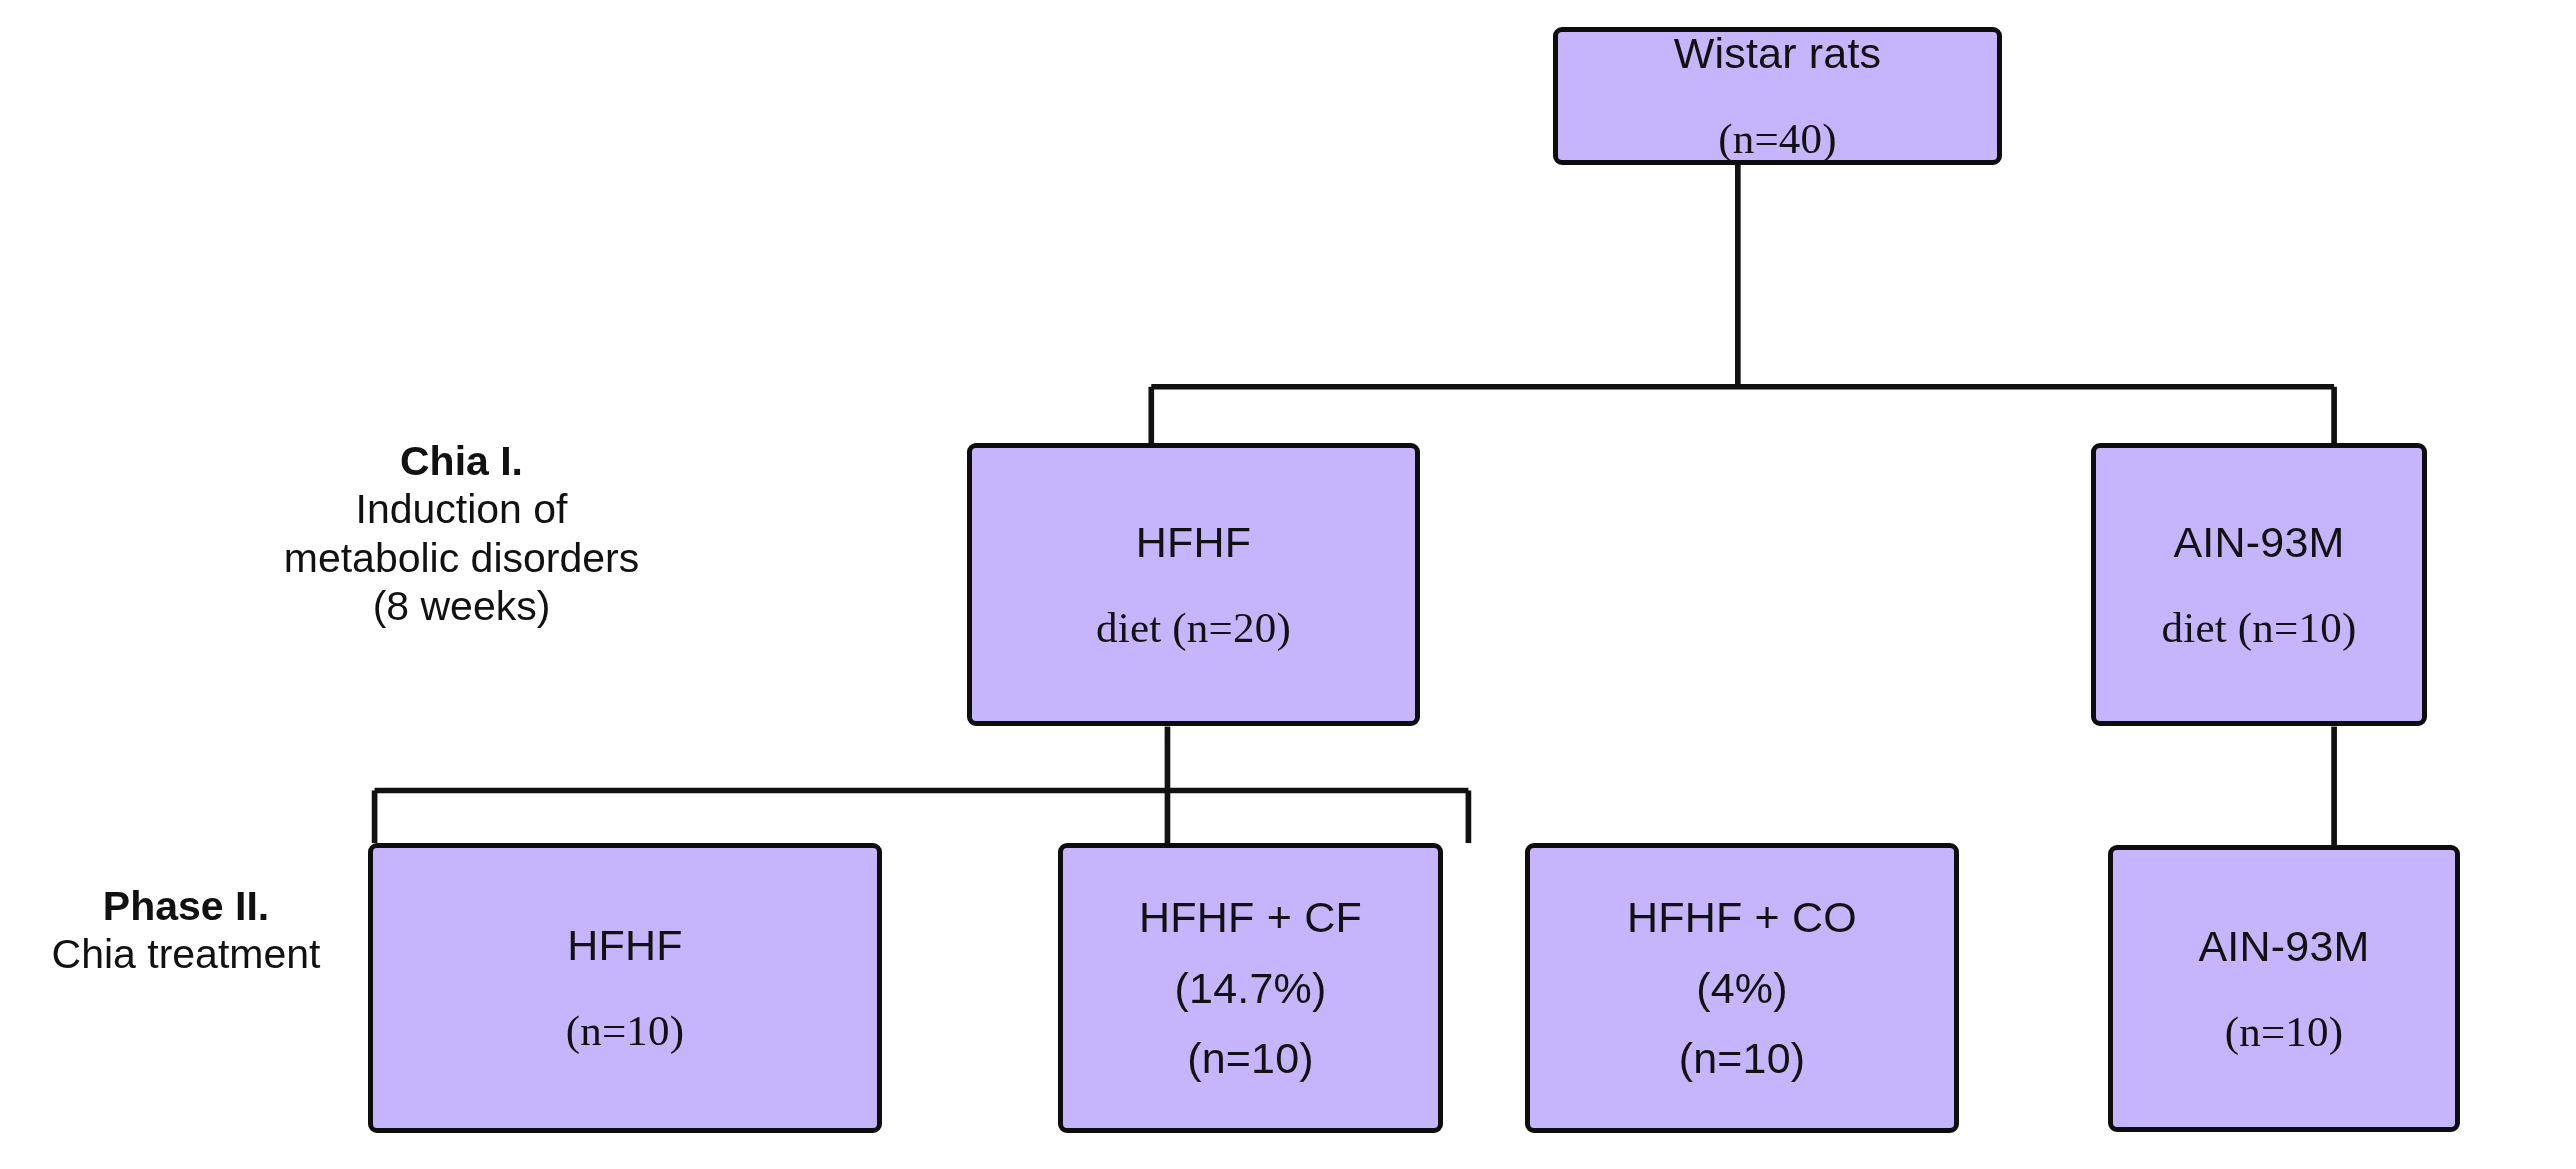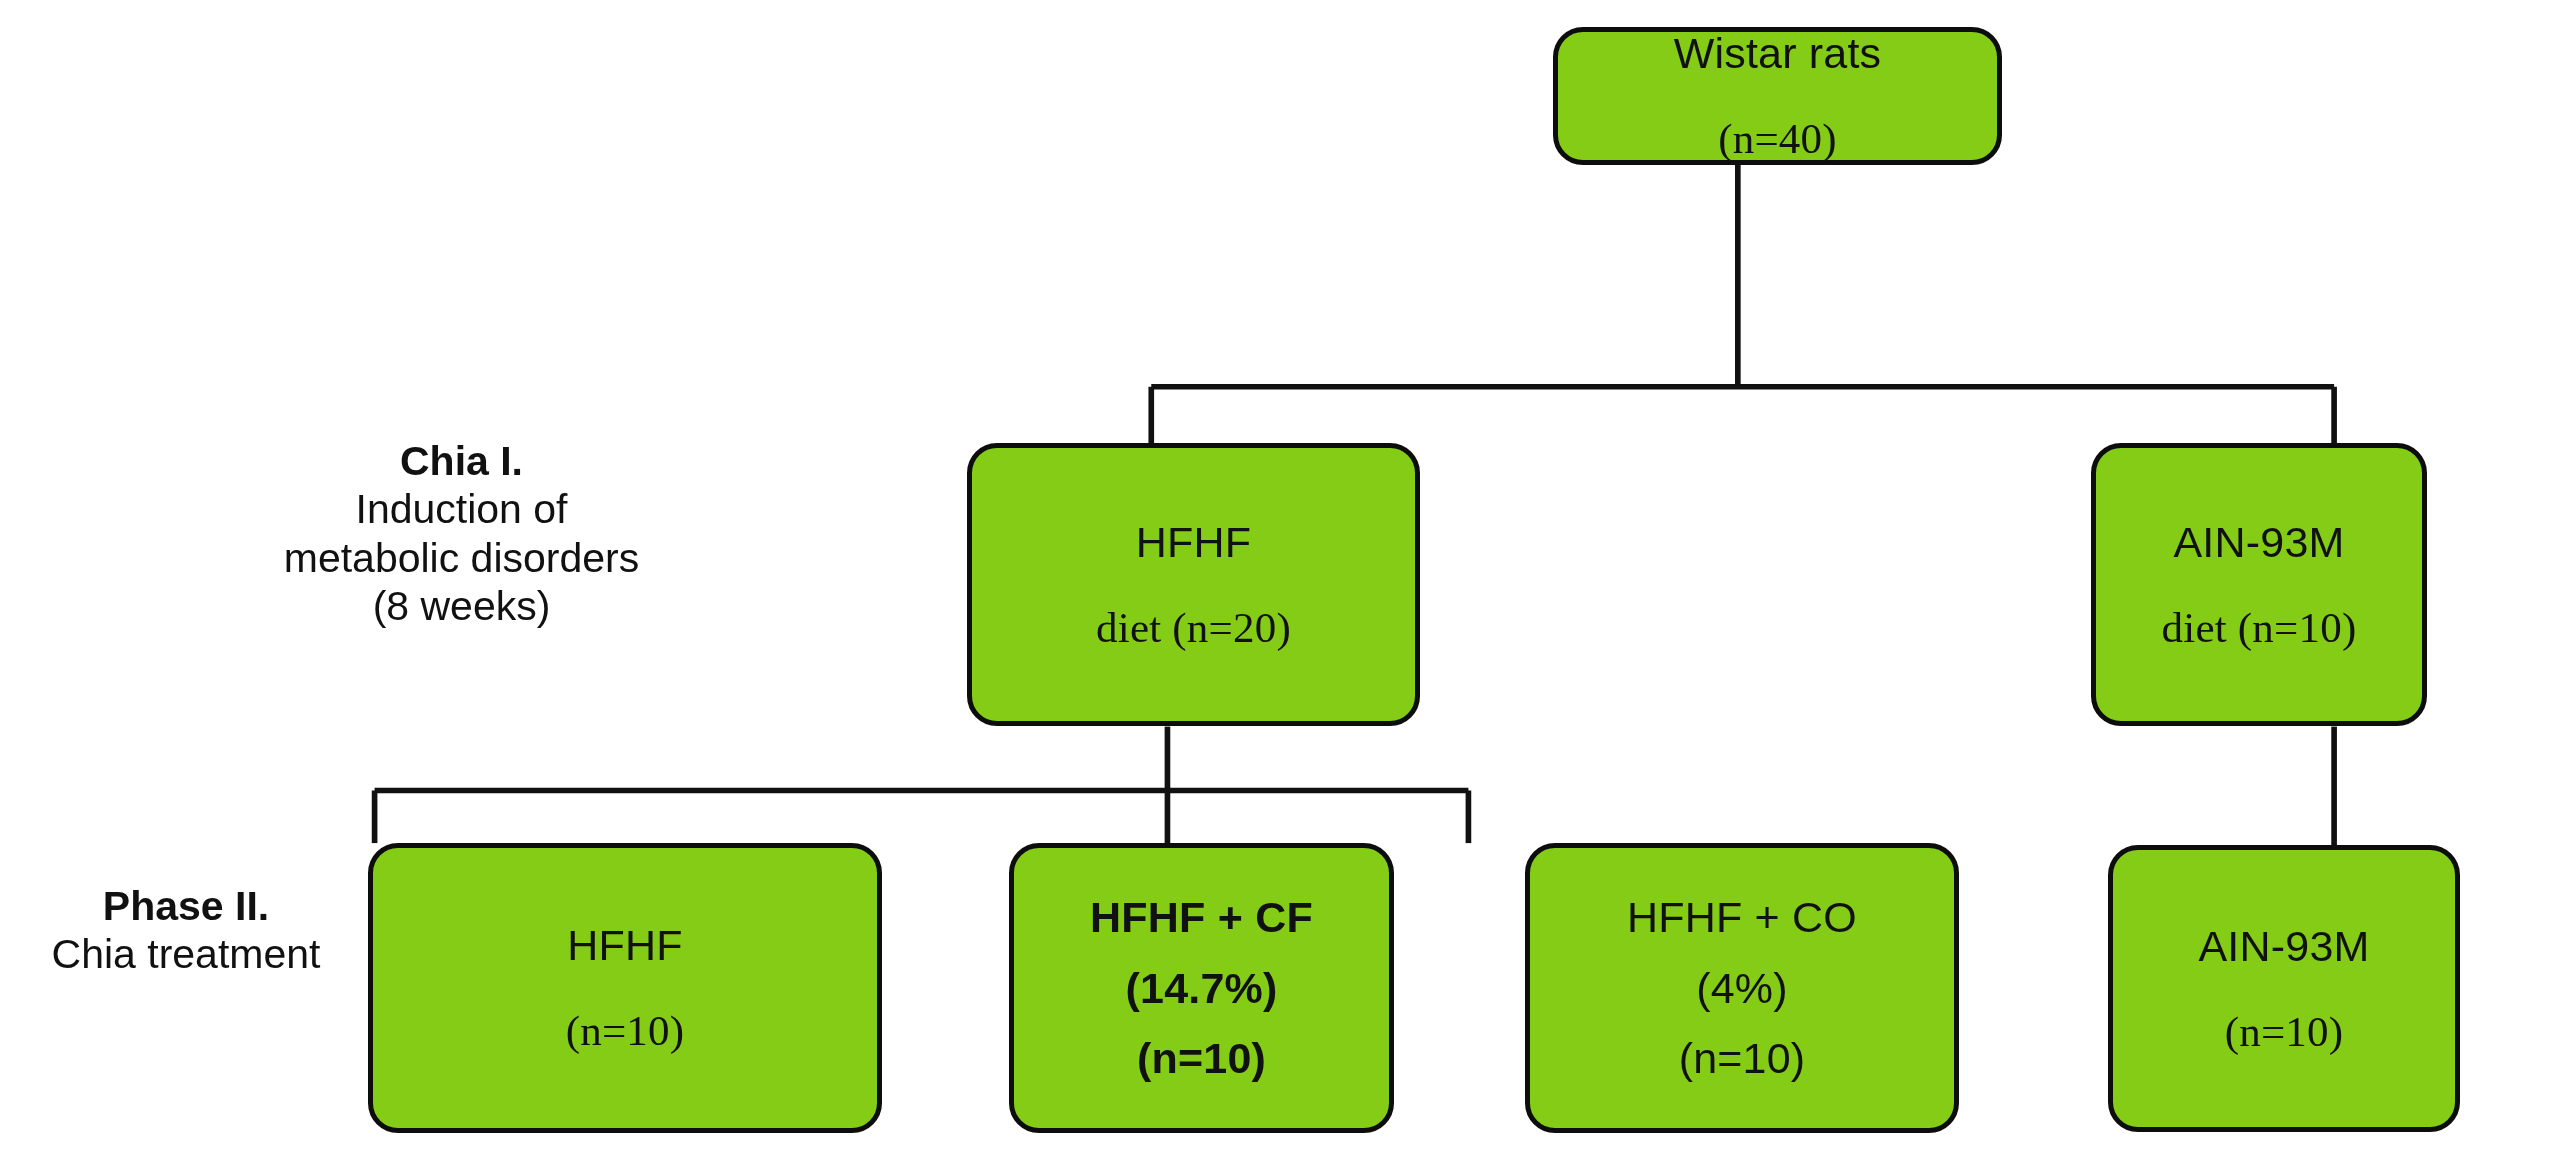--- a/index.html
+++ b/index.html
@@ -25,23 +25,23 @@
     left: 0;
     top: 0;
     width: 2576px;
     height: 1170px;
     pointer-events: none;
   }
   
   .node {
     position: absolute;
     box-sizing: border-box;
-    background: #84cc16;
+    background: #c4b5fd;
     border: 5.7px solid #0d0d0d;
-    border-radius: 30px;
+    border-radius: 9px;
     display: flex;
     flex-direction: column;
     align-items: center;
     justify-content: center;
     text-align: center;
     font-size: 43px;
     line-height: 1.0;
     color: #111111;
     letter-spacing: 0.2px;
   }
@@ -123,21 +123,21 @@
   <div class="phase-label" style="left:8px; top:882px; width:356px;">
     <span class="hd">Phase II.</span>
     <span class="ln">Chia treatment</span>
   </div>
 
   <div class="node two" style="left:368px; top:843px; width:514px; height:290px;">
     <span class="ln">HFHF</span>
     <span class="ln">(n=10)</span>
   </div>
 
-  <div class="node three" style="left:1009px; top:843px; width:385px; height:290px;font-weight:bold;">
+  <div class="node three" style="left:1058px; top:843px; width:385px; height:290px;">
     <span class="ln">HFHF + CF</span>
     <span class="ln">(14.7%)</span>
     <span class="ln">(n=10)</span>
   </div>
 
   <div class="node three" style="left:1525px; top:843px; width:434px; height:290px;">
     <span class="ln">HFHF + CO</span>
     <span class="ln">(4%)</span>
     <span class="ln">(n=10)</span>
   </div>

